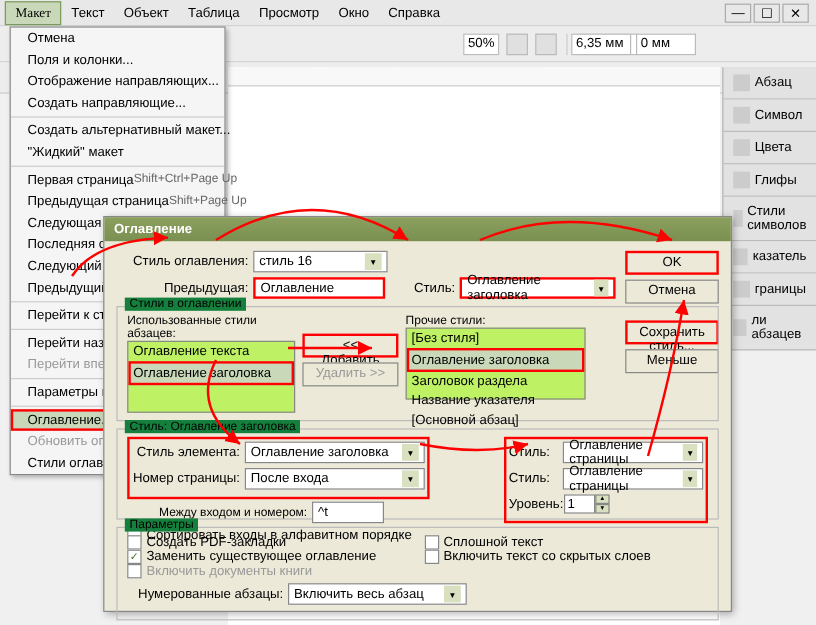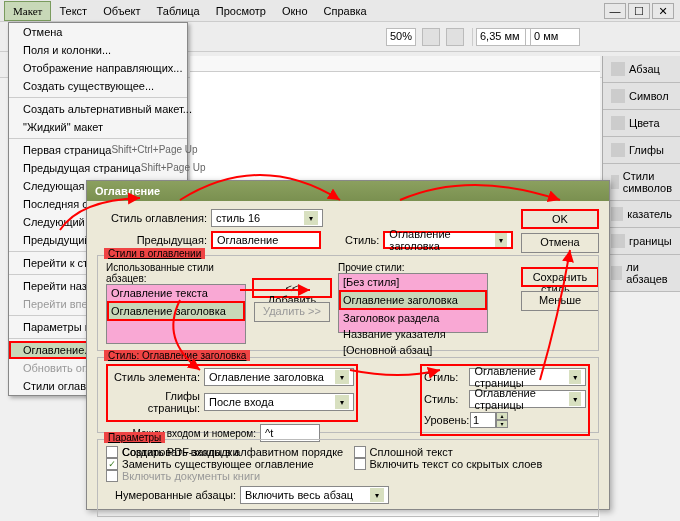--- a/index.html
+++ b/index.html
@@ -40,22 +40,22 @@
 
 .dialog { position: absolute; left: 86px; top: 180px; width: 524px; height: 330px; background: #ece9d8; border: 1px solid #888; box-shadow: 2px 2px 6px rgba(0,0,0,0.3); z-index: 20; }
 .dialog-titlebar { background: linear-gradient(#8ba05f,#7a9050); color: #fff; padding: 4px 8px; font-weight: bold; }
 .dialog-body { padding: 8px 10px; position: relative; }
 .row { display: flex; align-items: center; margin-bottom: 4px; gap: 4px; }
 .label { text-align: right; width: 110px; }
 .select { background: #fff; border: 1px solid #888; height: 18px; padding: 1px 4px; display: flex; justify-content: space-between; align-items: center; }
 .select.hl { border: 2px solid red; }
 .dropdown-arrow { background: #d8e0c0; width: 14px; height: 14px; display: inline-flex; align-items: center; justify-content: center; font-size: 8px; }
 .group { border: 1px solid #bbb; margin: 6px 0; padding: 6px 8px 8px; position: relative; }
-.group-title { position: absolute; top: -8px; left: 6px; background: #ef4444; padding: 0 4px; font-size: 10px; text-decoration: underline; }
-.listbox { background: #f9a8d4; border: 1px solid #888; font-size: 10px; }
+.group-title { position: absolute; top: -8px; left: 6px; background: #15803d; padding: 0 4px; font-size: 10px; }
+.listbox { background: #bef264; border: 1px solid #888; font-size: 10px; }
 .listbox-item { padding: 2px 4px; }
 .listbox-item.sel { background: #c8d8b8; }
 .btn { background: #ece9d8; border: 1px solid #888; padding: 2px 8px; height: 20px; text-align: center; }
 .btn.hl { border: 2px solid red; }
 .btn.disabled { color: #999; }
 .right-btns { position: absolute; right: 10px; top: 8px; width: 78px; display: flex; flex-direction: column; gap: 4px; }
 .checkbox { display: flex; align-items: center; gap: 4px; }
 .checkbox-box { width: 12px; height: 12px; background: #fff; border: 1px solid #888; display: flex; align-items: center; justify-content: center; font-size: 9px; color: #3a7b1f; }
 .hl-box { border: 2px solid red; padding: 2px; }
 .spinner { display: flex; }
@@ -113,21 +113,21 @@
     </div>
     <div class="dropdown-item">
       <span>Поля и колонки...</span>
       <span class="dropdown-shortcut"></span>
     </div>
     <div class="dropdown-item">
       <span>Отображение направляющих...</span>
       <span class="dropdown-shortcut"></span>
     </div>
     <div class="dropdown-item">
-      <span>Создать существующее...</span>
+      <span>Создать направляющие...</span>
       <span class="dropdown-shortcut"></span>
     </div>
     <div class="dropdown-sep"></div>
     <div class="dropdown-item">
       <span>Создать альтернативный макет...</span>
       <span class="dropdown-shortcut"></span>
     </div>
     <div class="dropdown-item">
       <span>"Жидкий" макет</span>
       <span class="dropdown-shortcut"></span>
@@ -263,21 +263,21 @@
     <div class="group" style="height:96px">
       <span class="group-title">Стили в оглавлении</span>
       <div style="display:flex; gap:6px;">
         <div style="width:140px">
           <div style="font-size:10px">Использованные стили абзацев:</div>
           <div class="listbox" style="height:60px">
             <div class="listbox-item">Оглавление текста</div>
             <div class="listbox-item sel hl-box">Оглавление заголовка</div>
           </div>
         </div>
-        <div style="width:80px; display:flex; flex-direction:column; gap:4px; margin-top:16px;align-items:center;">
+        <div style="width:80px; display:flex; flex-direction:column; gap:4px; margin-top:16px;">
           <div class="btn hl">&lt;&lt; Добавить</div>
           <div class="btn disabled">Удалить &gt;&gt;</div>
         </div>
         <div style="width:150px">
           <div style="font-size:10px">Прочие стили:</div>
           <div class="listbox" style="height:60px">
             <div class="listbox-item">[Без стиля]</div>
             <div class="listbox-item sel hl-box">Оглавление заголовка</div>
             <div class="listbox-item">Заголовок раздела</div>
             <div class="listbox-item">Название указателя</div>
@@ -291,21 +291,21 @@
       <span class="group-title">Стиль: Оглавление заголовка</span>
       <div class="hl-box" style="display:inline-block">
       <div class="row">
         <span class="label" style="width:90px">Стиль элемента:</span>
         <span class="select" style="width:150px">
               <span>Оглавление заголовка</span>
               <span class="dropdown-arrow">▾</span>
             </span>
       </div>
       <div class="row">
-        <span class="label" style="width:90px">Глифы страницы:</span>
+        <span class="label" style="width:90px">Номер страницы:</span>
         <span class="select" style="width:150px">
               <span>После входа</span>
               <span class="dropdown-arrow">▾</span>
             </span>
       </div>
       </div>
       <div style="position:absolute; right:8px; top:6px; width:170px" class="hl-box">
         <div class="row">
             <span style="width:42px">Стиль:</span>
             <span class="select" style="width:118px">

